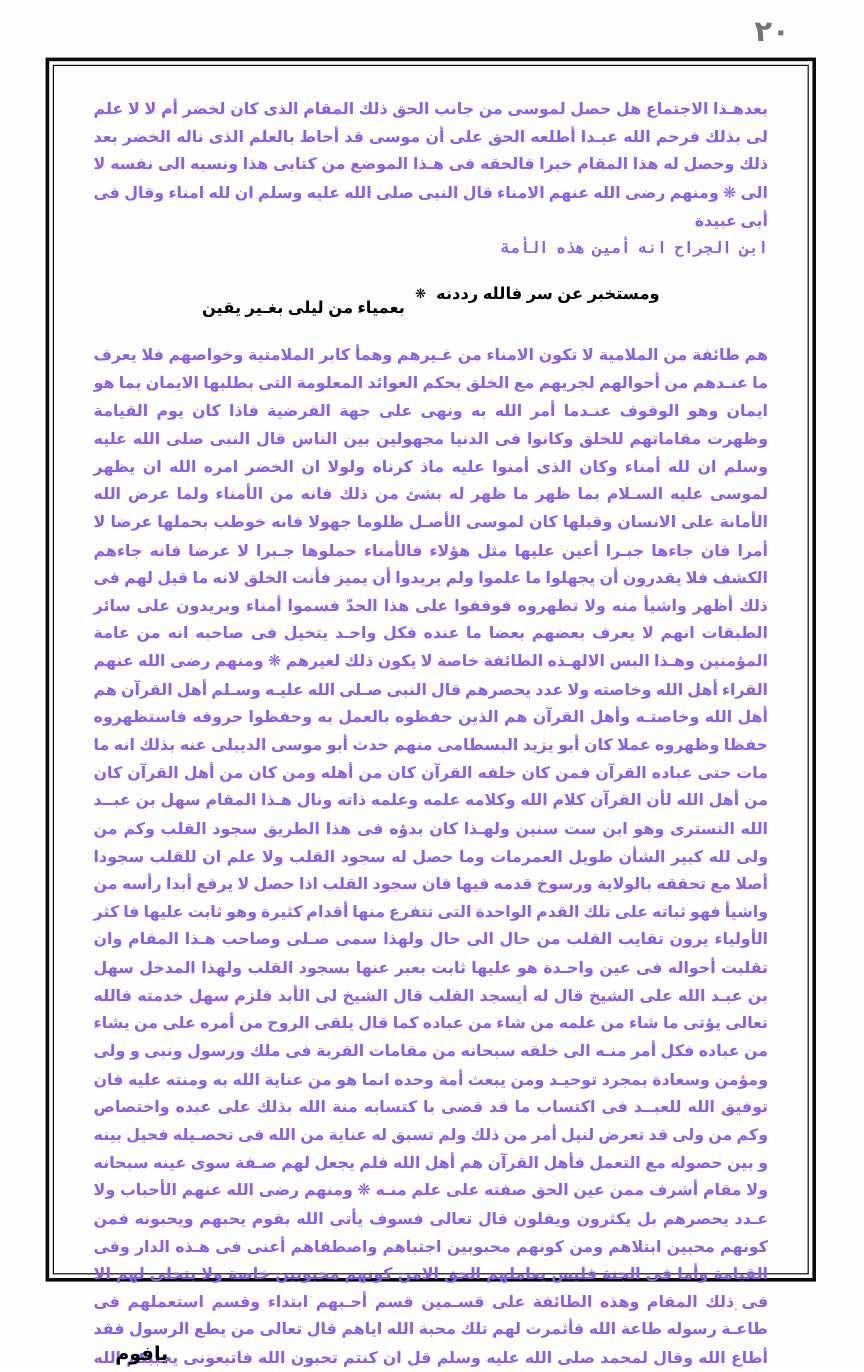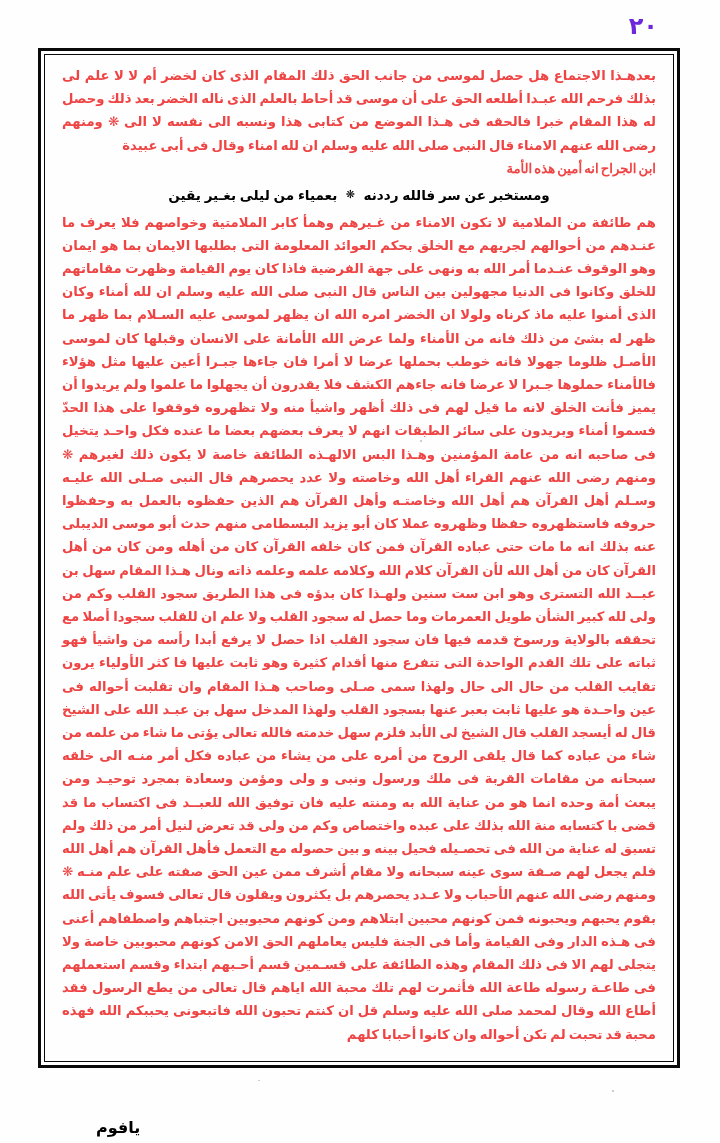--- a/index.html
+++ b/index.html
@@ -26,21 +26,21 @@
   
   .folio {
     position: absolute;
     top: 14px;
     right: 62px;
     font-family: "DejaVu Sans", sans-serif;
     font-size: 24px;
     font-weight: 700;
     letter-spacing: 0px;
     line-height: 1;
-    color: #6d28d9;
+    color: #737373;
   }
 
   
   .frame {
     position: absolute;
     left: 38px;
     top: 48px;
     width: 642px;
     height: 1020px;
     border: 3px solid #0a0a0a;
@@ -69,22 +69,22 @@
 
   .prose {
     font-family: "DejaVu Sans", sans-serif;
     font-size: 13.2px;
     line-height: 23.2px;
     font-weight: 600;
     letter-spacing: -0.3px;
     word-spacing: -1.5px;
     text-align: justify;
     text-justify: inter-word;
-    margin: 0;
-    color: #ef4444;
+    margin: 16px;
+    color: #8b5cf6;
     -webkit-font-smoothing: none;
   }
   .prose.first {
     margin-bottom: 0px;
   }
 
   
   .poem {
     margin: 3px 0 4px 0;
     text-align: center;
@@ -102,35 +102,36 @@
   }
   .hemistich {
     display: inline-block;
     min-width: 172px;
     text-align: start;
     vertical-align: middle;
   }
   .hemistich.second {
     min-width: 160px;
     text-align: start;
+    margin-top: 24px;
   }
   .vsep {
     display: inline-block;
     width: 26px;
     text-align: center;
     font-size: 11px;
     vertical-align: middle;
     transform: translateY(-1px);
   }
 
   
   .shortline {
     display: block;
     text-align: start;
-    font-family: Liberation Sans, sans-serif;
+    font-family: Liberation Mono, monospace;
     font-size: 13.2px;
     line-height: 23.2px;
     font-weight: 600;
     letter-spacing: -0.3px;
     word-spacing: -1.5px;
   }
 
   
   .catchword {
     position: absolute;

